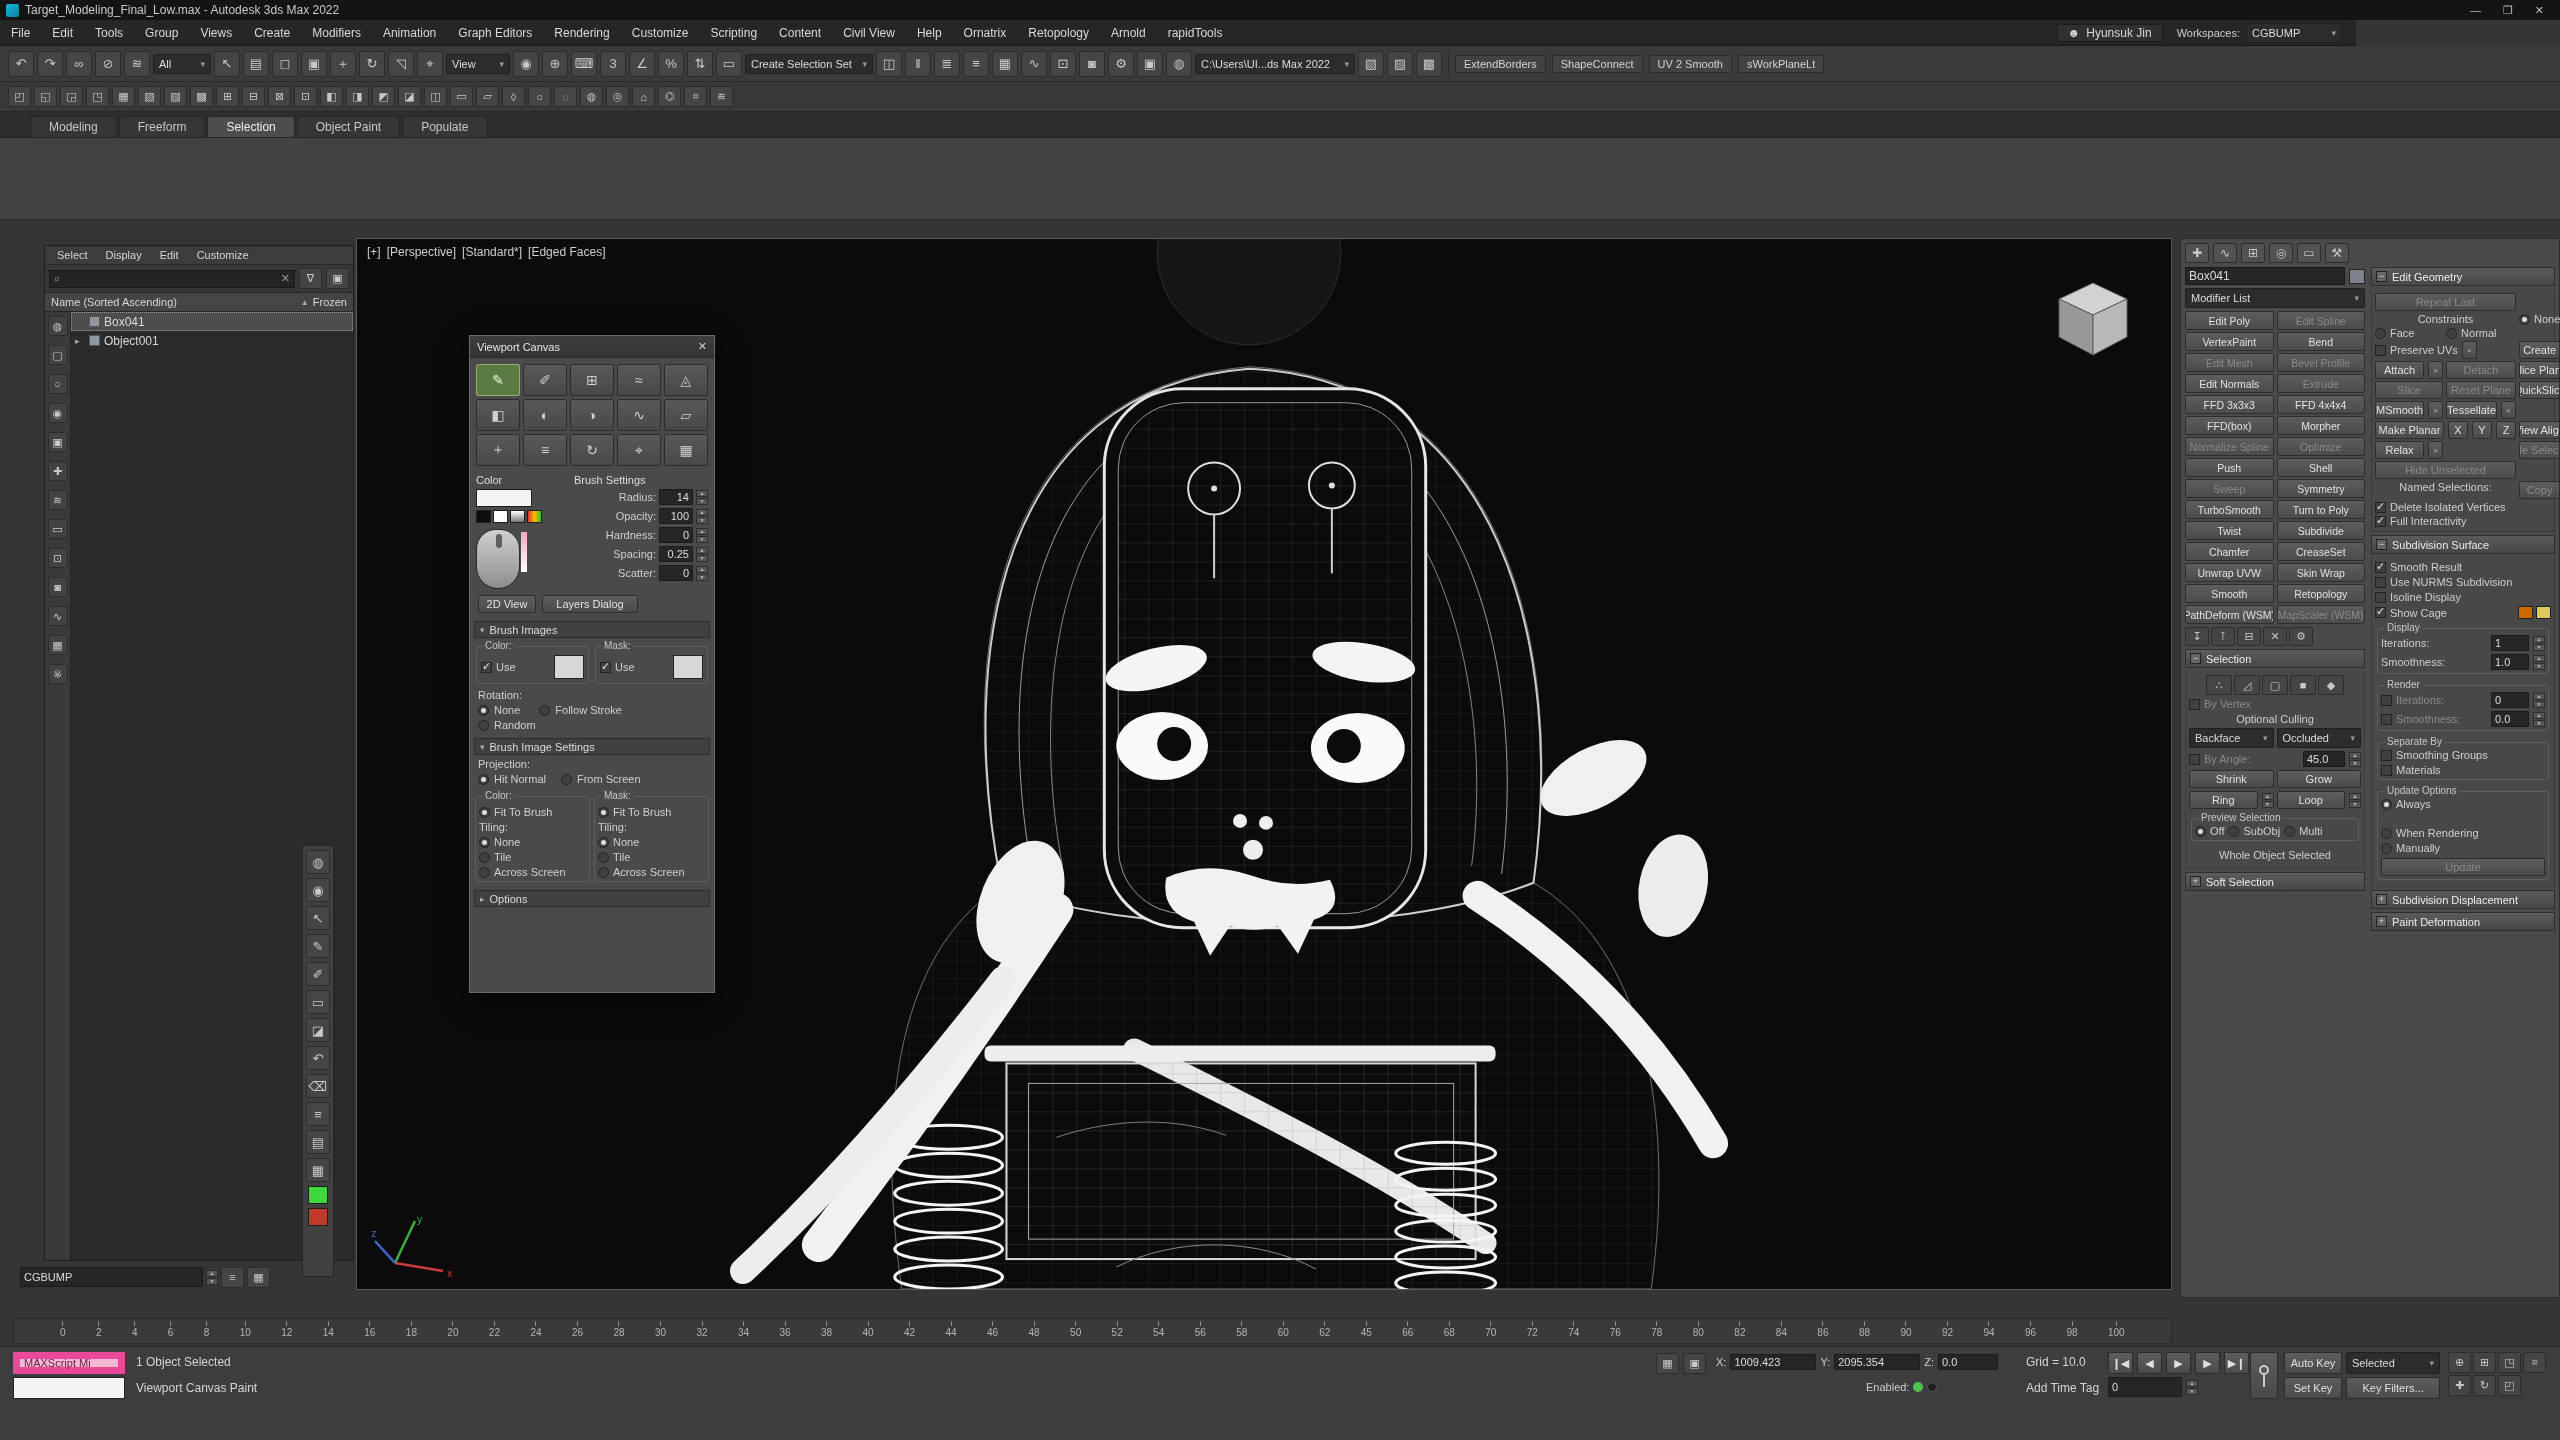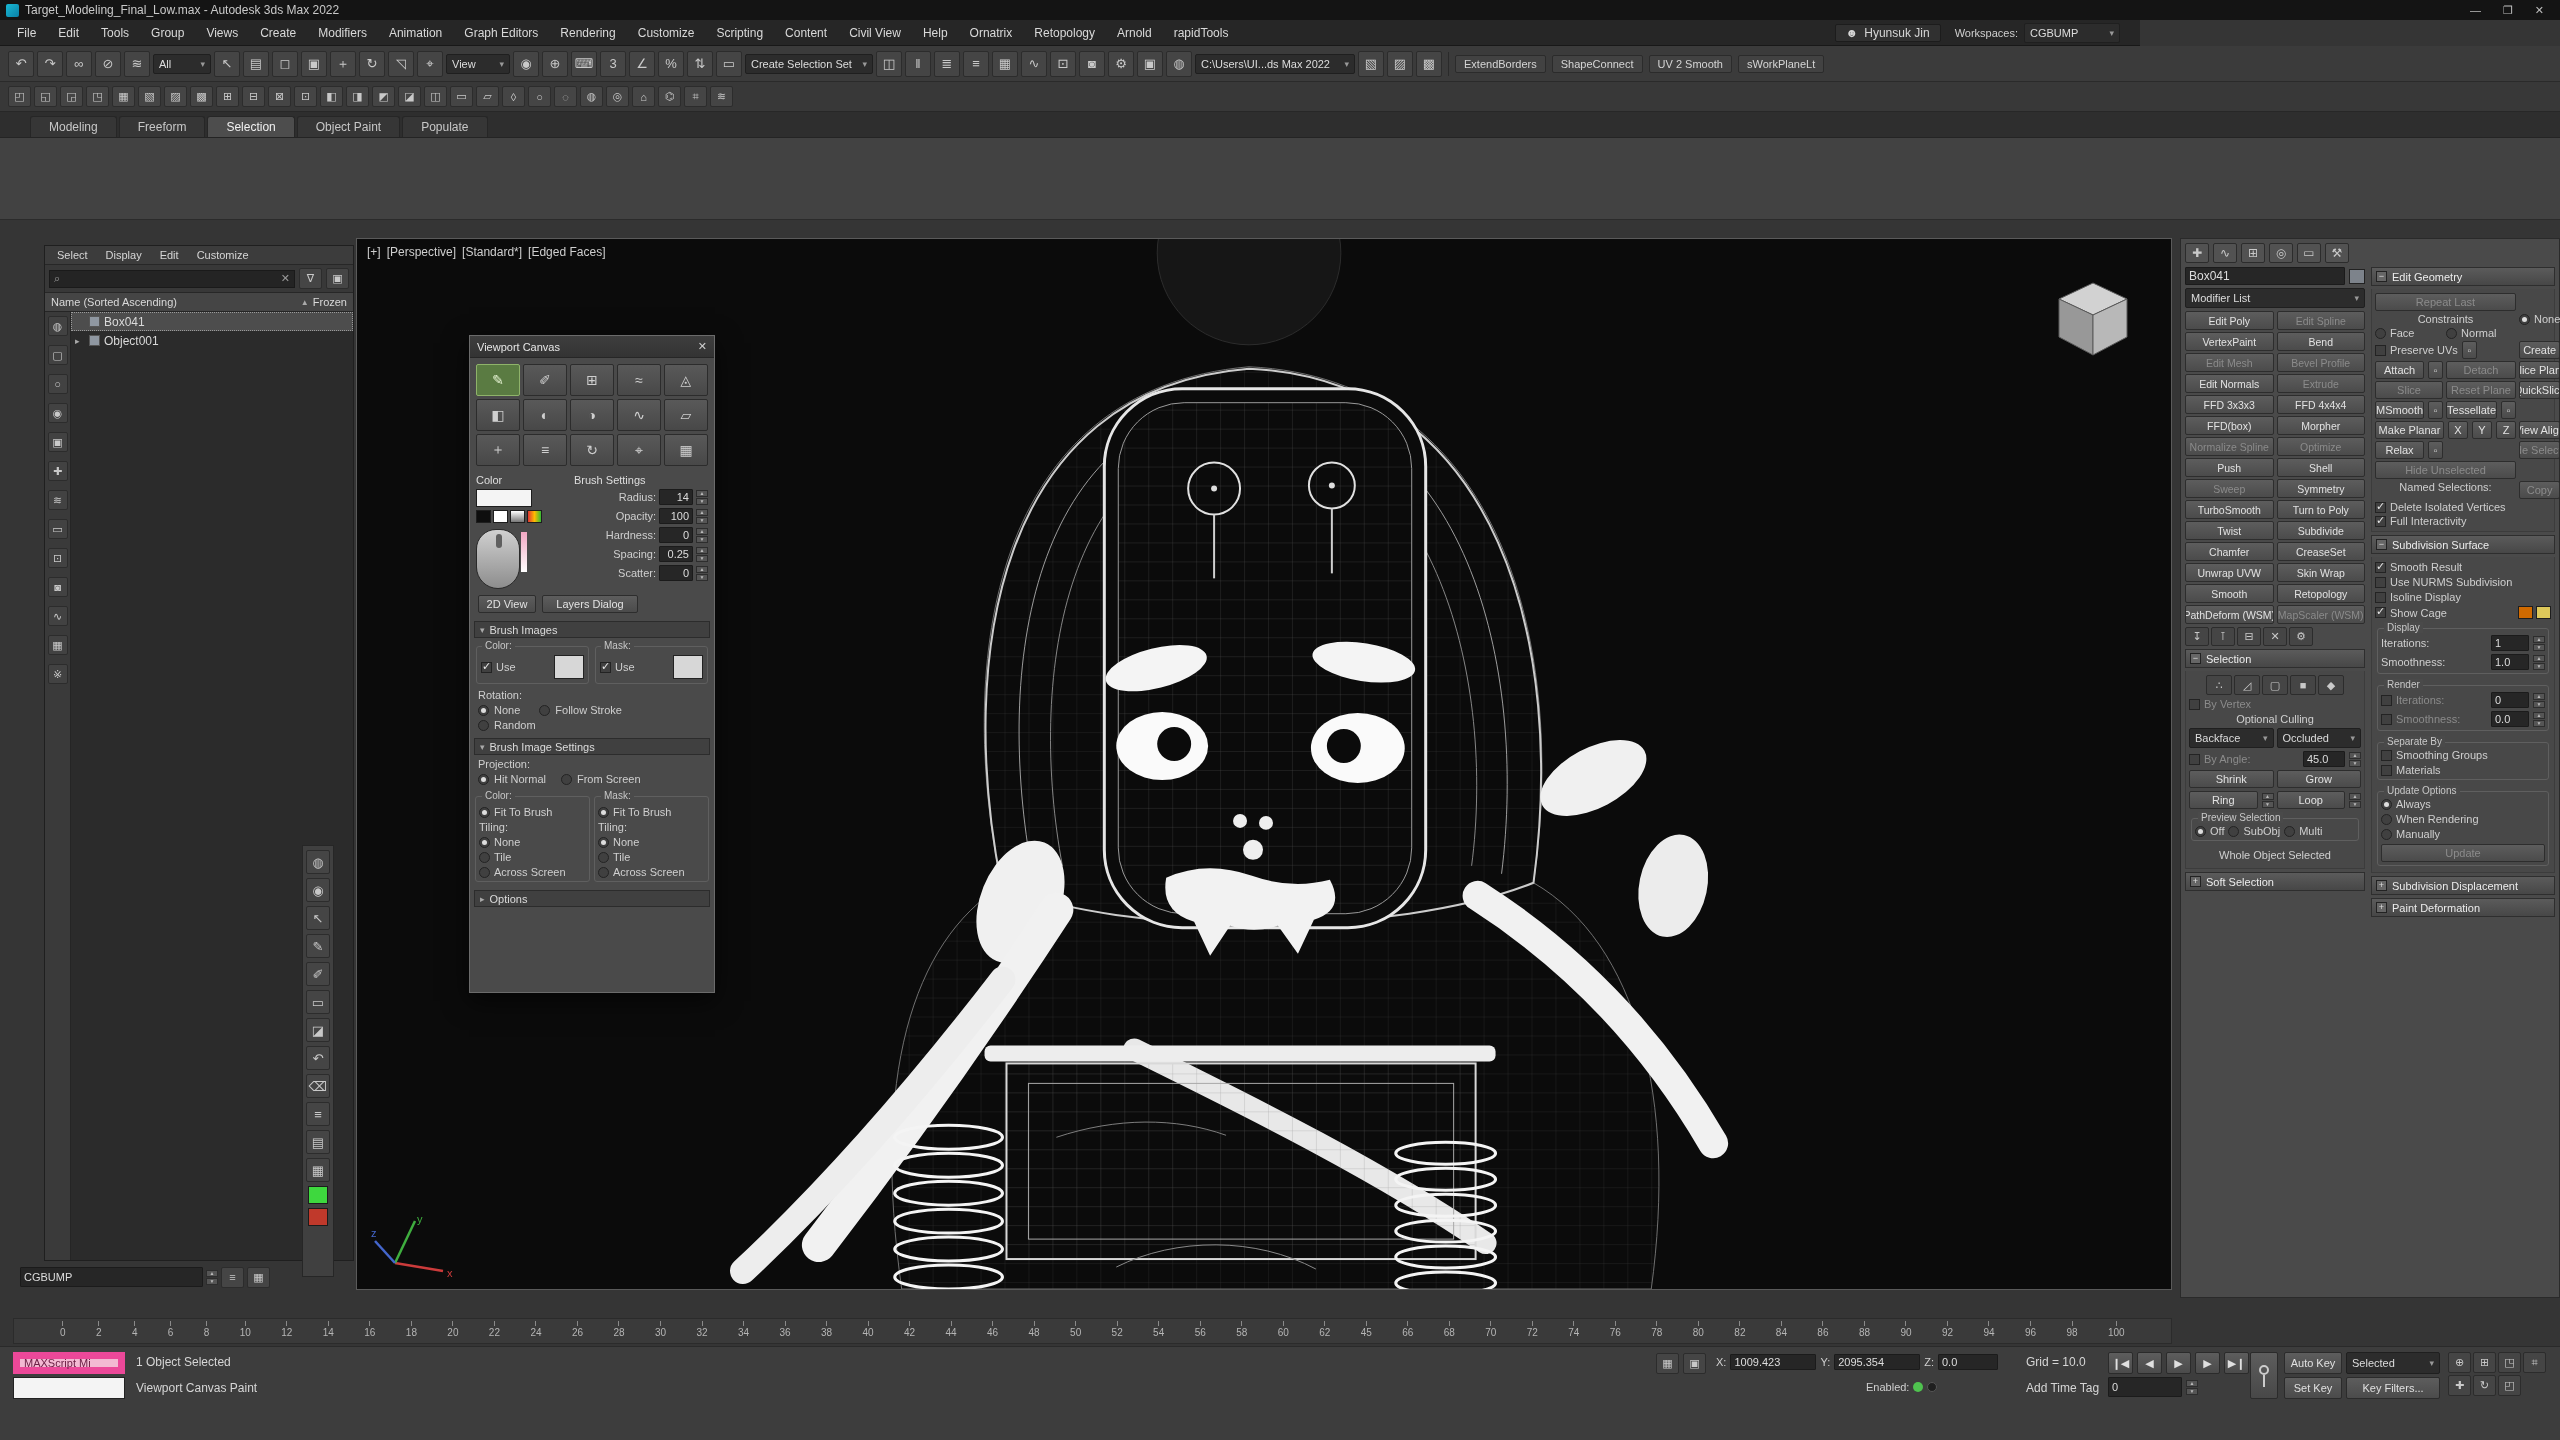--- a/index.html
+++ b/index.html
@@ -5,21 +5,21 @@
   *{margin:0;padding:0;box-sizing:border-box}
   html,body{background:#1d1d1d;width:2560px;height:1440px;overflow:hidden}
   .stage{position:relative;width:2560px;height:1440px;background:#353535;
          font-family:"Liberation Sans","DejaVu Sans",sans-serif;color:#d6d6d6;font-size:12px}
   .abs{position:absolute}
   
   .titlebar{left:0;top:0;width:2560px;height:20px;background:#141414;display:flex;align-items:center;gap:6px;padding:0 6px;color:#c9c9c9;font-size:12px}
   .max-logo{width:13px;height:13px;background:linear-gradient(135deg,#18b9d4,#0a7fa6);border-radius:2px}
   .win-btns{margin-left:auto;display:flex;gap:22px;padding-right:10px}
   .winbtn{color:#bdbdbd;font-size:11px;cursor:default}
-  .menubar{left:0;top:20px;width:2140px;height:26px;background:#262626;display:flex;align-items:center;padding:0 6px;border-bottom:1px solid #181818}
+  .menubar{left:0;top:20px;width:2356px;height:26px;background:#262626;display:flex;align-items:center;padding:0 0;border-bottom:1px solid #181818}
   .menu-item{padding:0 11px;height:100%;display:flex;align-items:center;color:#d9d9d9;font-size:12px}
   .menu-right{margin-left:auto;display:flex;align-items:center;gap:14px;padding-right:14px}
   .user-btn{display:flex;gap:6px;align-items:center;background:#303030;border:1px solid #1c1c1c;padding:1px 10px;border-radius:2px}
   .ws-box{display:flex;align-items:center;gap:6px}
   .toolbar1{left:0;top:46px;width:2560px;height:36px;background:#3b3b3b;border-bottom:1px solid #2a2a2a;display:flex;align-items:center;gap:3px;padding:0 8px}
   .toolbar2{left:0;top:82px;width:2560px;height:30px;background:#383838;border-bottom:1px solid #272727;display:flex;align-items:center;gap:3px;padding:0 8px}
   .ico{display:inline-flex;align-items:center;justify-content:center;width:26px;height:26px;background:#454545;border:1px solid #2c2c2c;border-radius:2px;color:#c9c9c9;font-size:13px;flex:0 0 auto}
   .ico.sm{width:23px;height:21px;font-size:11px}
   .tb-sep{width:1px;height:24px;background:#2a2a2a;margin:0 3px}
   .dd{background:#2c2c2c;border:1px solid #1f1f1f;color:#ddd;display:inline-flex;align-items:center;padding:0 5px;font-size:11px;height:20px;border-radius:2px}
@@ -974,21 +974,21 @@
                 <span class="cb"></span>
                 <span class="lbl">Materials</span>
               </div>
           </div>
           <div class="grp">
               <span class="gt">Update Options</span>
             <div class="row">
                 <span class="rb on"></span>
                 <span class="lbl">Always</span>
               </div>
-            <div class="row" style="margin-top:3px">
+            <div class="row" style="margin-top:17px">
                 <span class="rb"></span>
                 <span class="lbl">When Rendering</span>
               </div>
             <div class="row" style="margin-top:3px">
                 <span class="rb"></span>
                 <span class="lbl">Manually</span>
               </div>
             <div class="btn2" style="margin-top:4px" data-enabled="false">Update</div>
           </div>
         </div>

